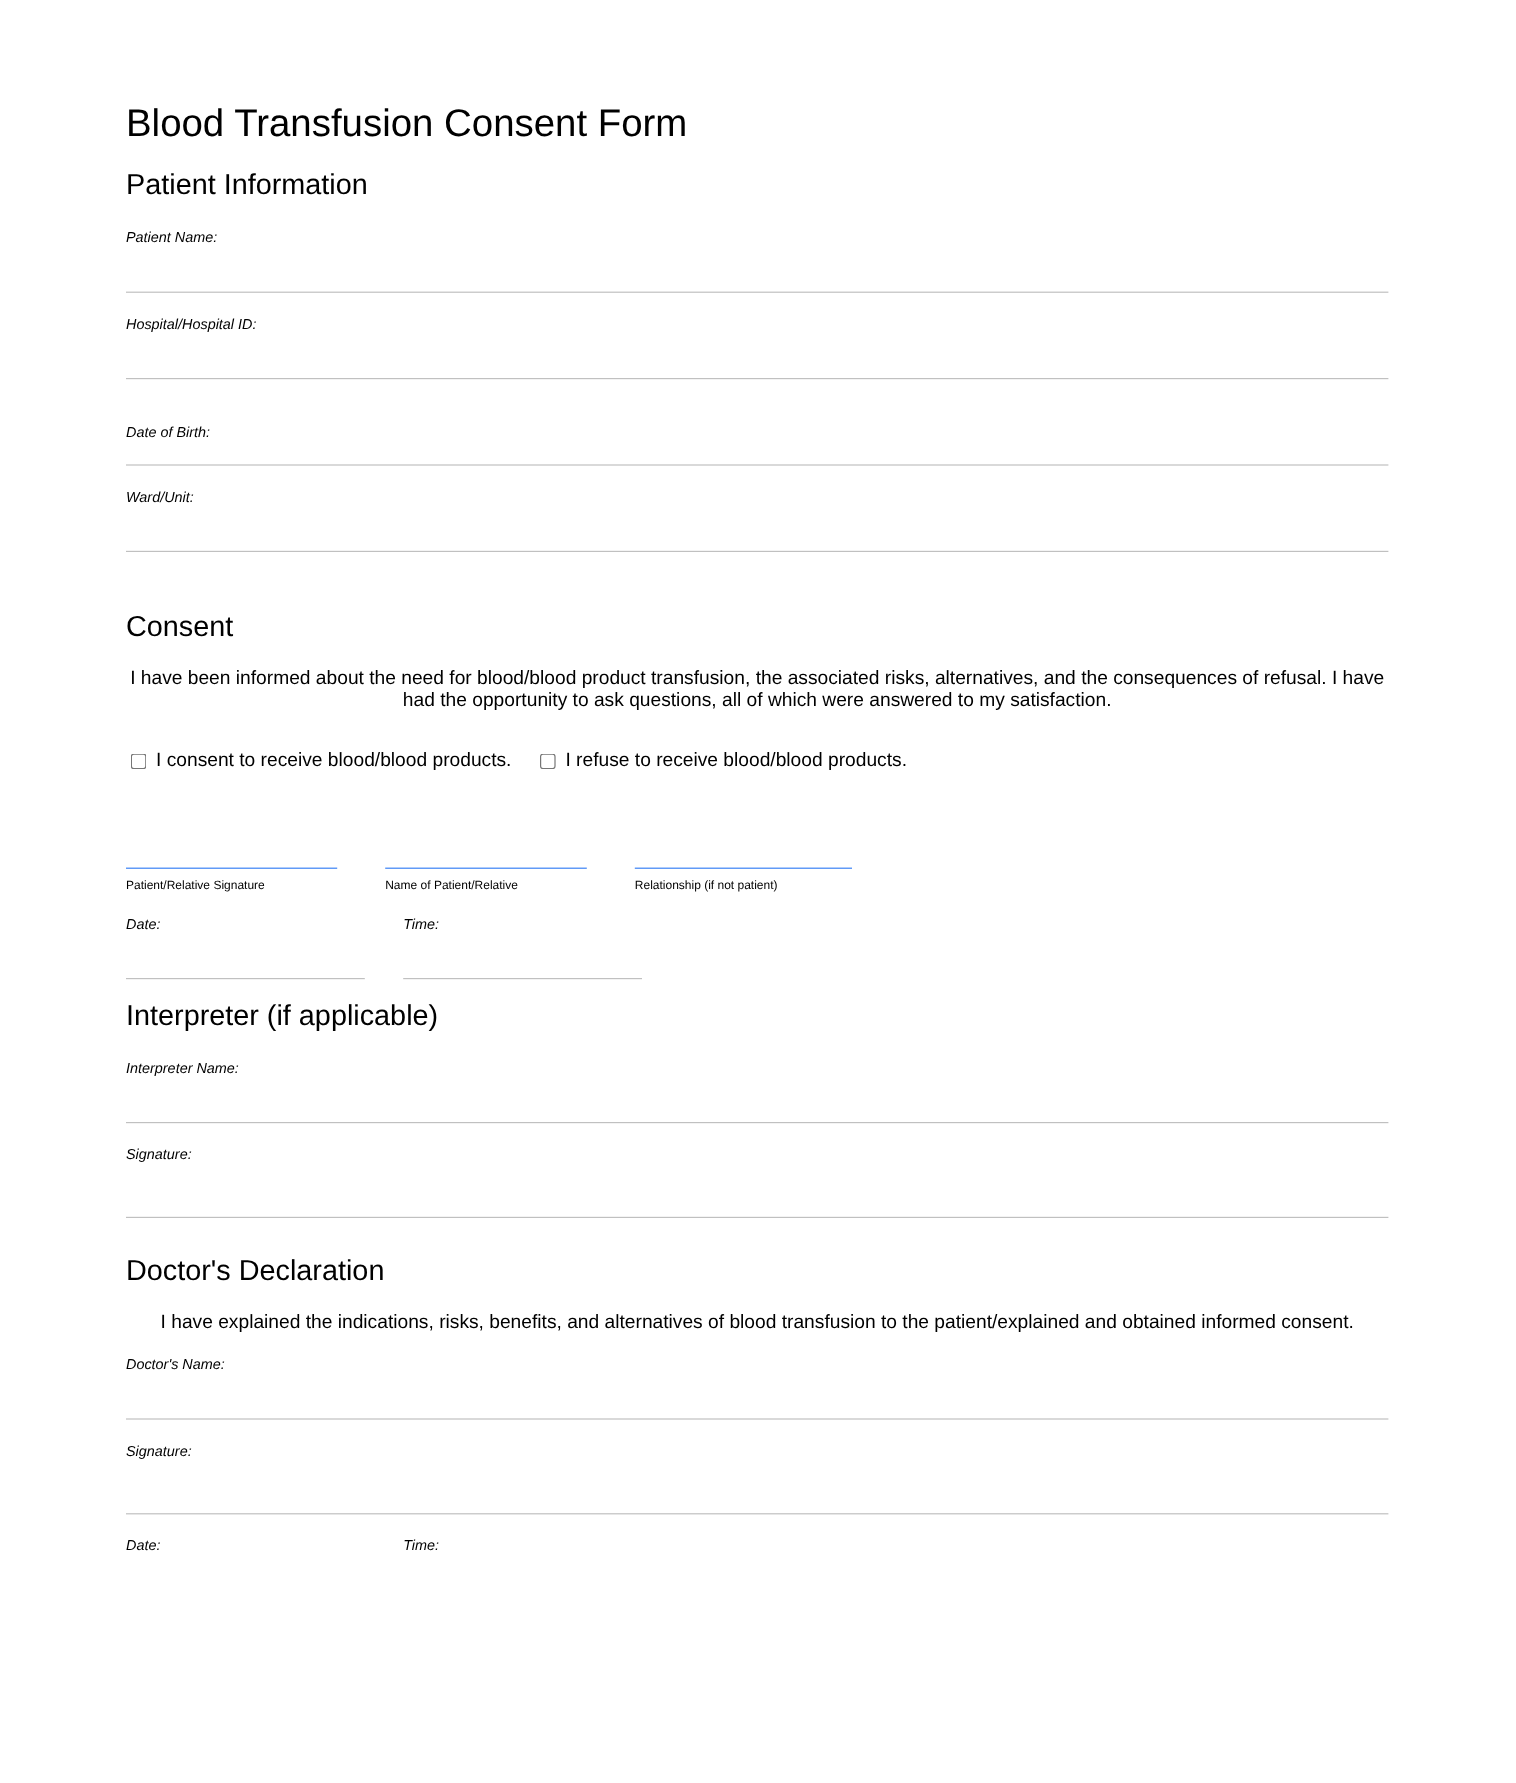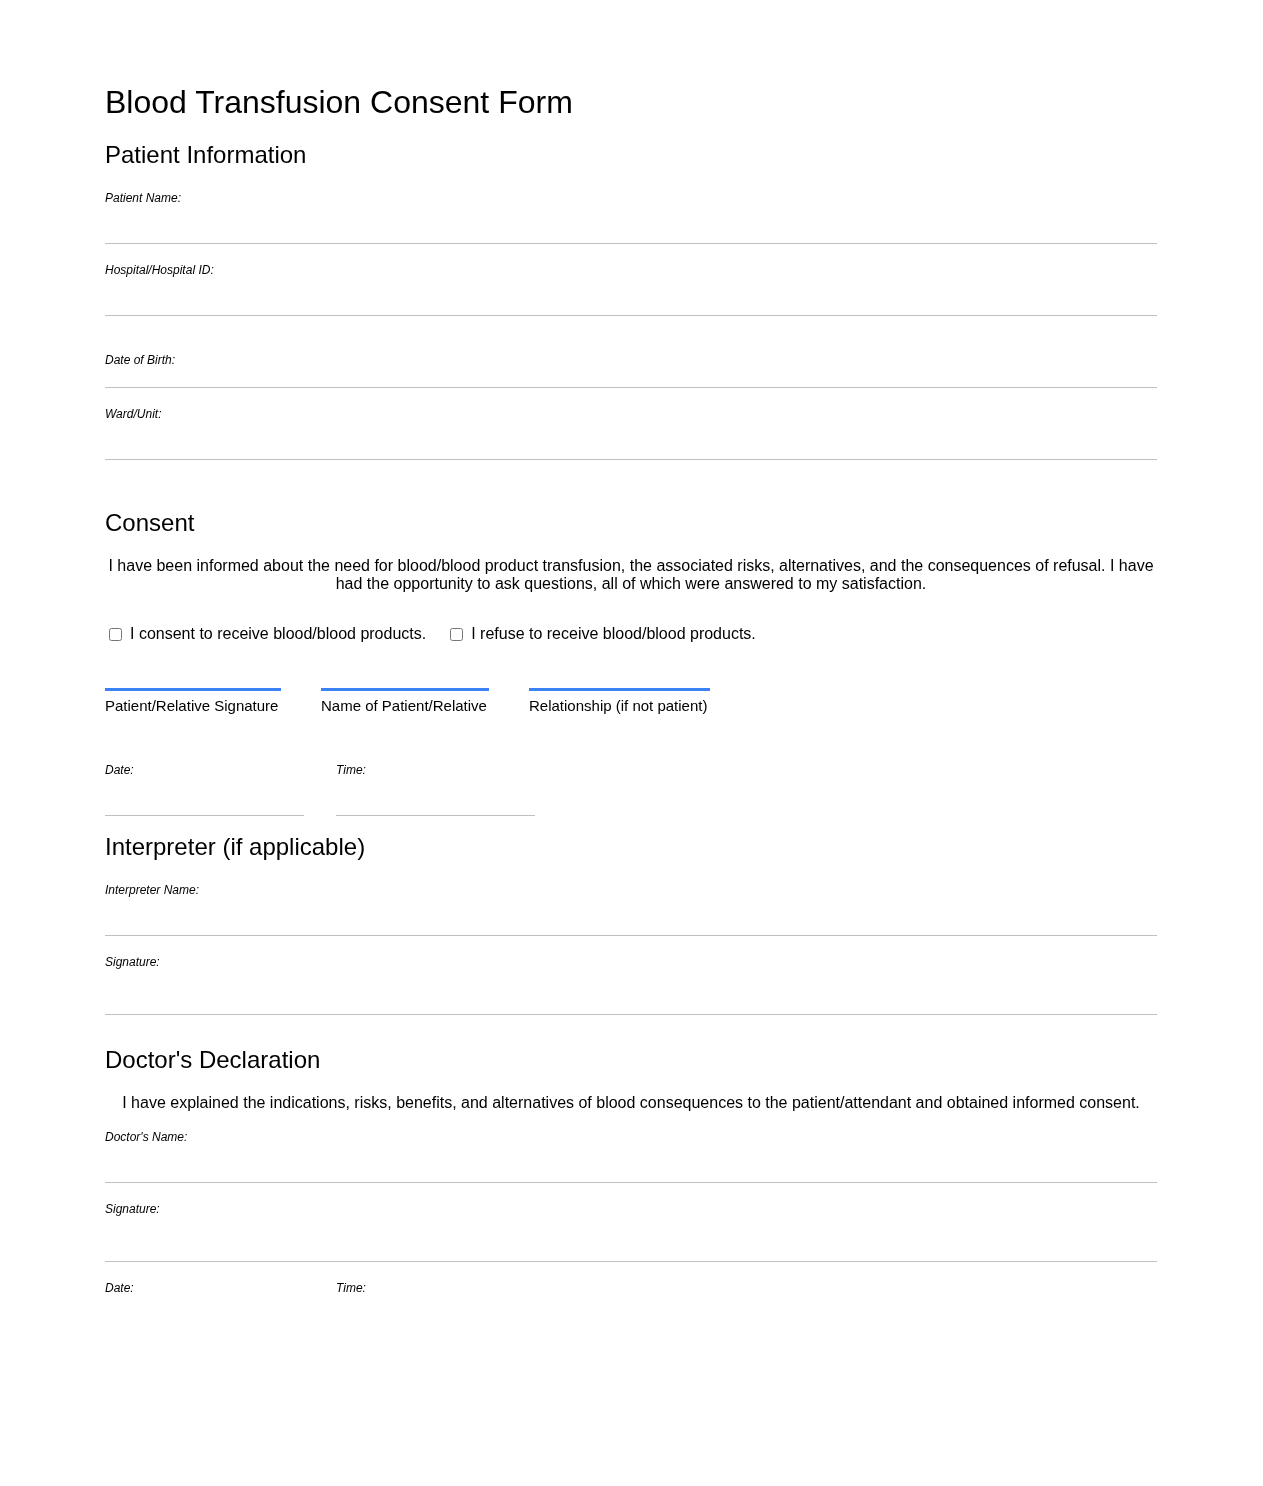--- a/index.html
+++ b/index.html
@@ -9,21 +9,21 @@
   }
   .page { position: absolute; left: 105px; top: 0; width: 1052px; }
   h1.title { position: absolute; top: 84px; left: 0; margin: 0; font-size: 32px; font-weight: normal; line-height: 36px; white-space: nowrap; }
   h2.sec { position: absolute; left: 0; margin: 0; font-size: 24px; font-weight: normal; line-height: 28px; white-space: nowrap; }
   .label { position: absolute; left: 0; font-size: 12px; line-height: 18px; white-space: nowrap; font-style: italic; }
   .field-line { position: absolute; left: 0; width: 1052px; height: 0; border: none; border-top: 1px solid #c0c0c0; background: transparent; padding: 0; margin: 0; }
   .para { position: absolute; left: 0; width: 1052px; font-size: 16px; line-height: 18px; margin: 0; text-align: center; }
   .checkrow { position: absolute; left: 0; top: 611px; font-size: 16px; line-height: 18px; display: flex; align-items: center; white-space: nowrap; margin-top: 14px; }
   .checkrow label { display: inline-flex; align-items: center; margin-right: 20px; }
   .checkrow input[type=checkbox] { width: 13px; height: 13px; margin: 0 8px 0 4px; }
-  .sig-col { position: absolute; top: 688px; border-top: 3px solid #3b82f6; padding-top: 6px; font-size: 15px; line-height: 18px; white-space: nowrap; }
+  .sig-col { position: absolute; top: 723px; border-top: 1px solid #3b82f6; padding-top: 6px; font-size: 10px; line-height: 18px; white-space: nowrap; }
   .short-line { position: absolute; height: 0; border-top: 1px solid #c0c0c0; }
 </style>
 </head>
 <body>
 
 <div class="page">
 
   <h1 class="title">Blood Transfusion Consent Form</h1>
 
   <h2 class="sec" style="top:141px">Patient Information</h2>
@@ -73,21 +73,21 @@
   <h2 class="sec" style="top:833px">Interpreter (if applicable)</h2>
 
   <span class="label" style="top:881px">Interpreter Name:</span>
   <input class="field-line" style="top: 935px;" type="text">
 
   <span class="label" style="top:953px">Signature:</span>
   <input class="field-line" style="top: 1014px;" type="text">
 
   <h2 class="sec" style="top:1046px">Doctor's Declaration</h2>
 
-  <p class="para" style="top:1094px">I have explained the indications, risks, benefits, and alternatives of blood consequences to the patient/attendant and obtained informed consent.</p>
+  <p class="para" style="top:1094px">I have explained the indications, risks, benefits, and alternatives of blood transfusion to the patient/explained and obtained informed consent.</p>
 
   <span class="label" style="top:1128px">Doctor's Name:</span>
   <input class="field-line" style="top: 1182px;" type="text">
 
   <span class="label" style="top:1200px">Signature:</span>
   <input class="field-line" style="top: 1261px;" type="text">
 
   <span class="label" style="top:1279px">Date:</span>
   <span class="label" style="top:1279px; left:231px">Time:</span>
 

